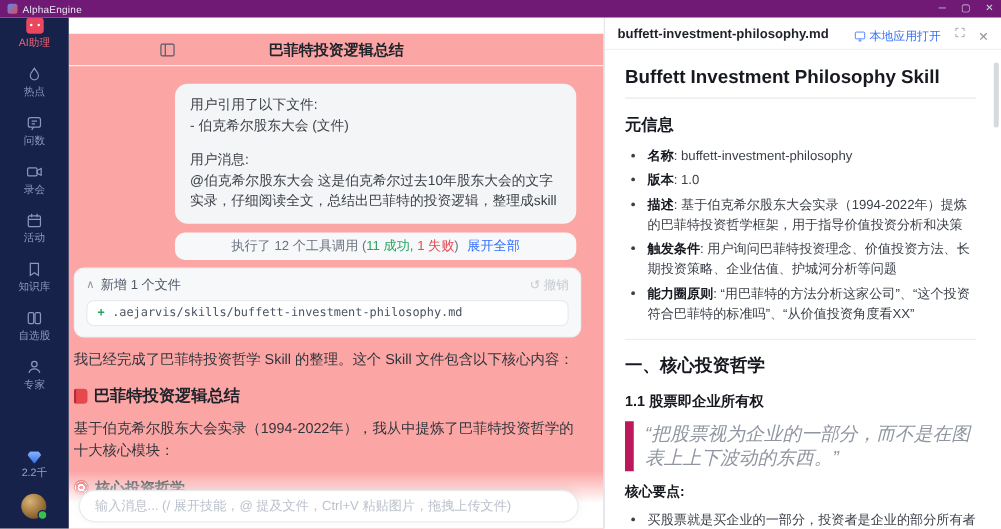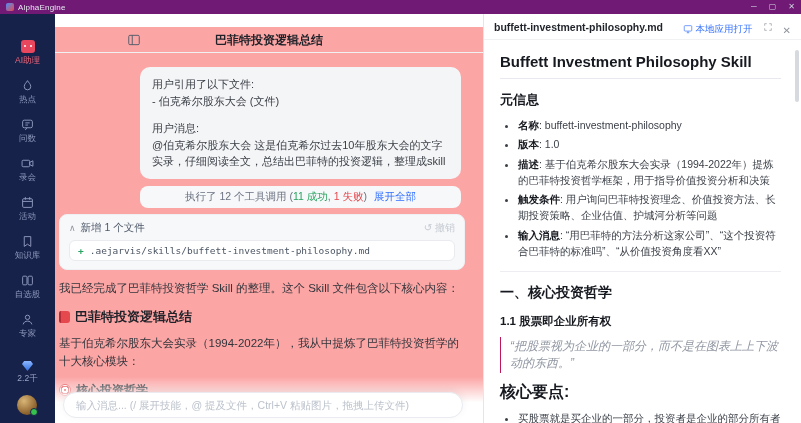--- a/index.html
+++ b/index.html
@@ -7,21 +7,21 @@
   .app { position:relative; width:801px; height:423px; overflow:hidden; }
 
   
   .titlebar { position:absolute; top:0; left:0; right:0; height:14px; background:#701a75; display:flex; align-items:center; color:#e8eaf2; font-size:8px; padding:0 6px; z-index:30; }
   .logo { width:8px; height:8px; border-radius:2px; background:linear-gradient(135deg,#4f8ef7,#e5484d); margin-right:4px; }
   .app-name { letter-spacing:.2px; }
   .win-controls { margin-left:auto; display:flex; gap:12px; font-size:8px; color:#cfd3de; }
   .win-controls span { cursor:default; line-height:14px; }
 
   
-  .sidebar { position:absolute; top:14px; left:0; width:55px; bottom:0; background:#16224a; display:flex; flex-direction:column; align-items:center; padding-top:26px; z-index:20; }
+  .sidebar { position:absolute; top:14px; left:0; width:55px; bottom:0; background:#16224a; display:flex; flex-direction:column; align-items:center; padding-top:0; z-index:20; }
   .side-item { display:flex; flex-direction:column; align-items:center; gap:2px; margin-bottom:12px; color:#8e97bb; cursor:pointer; }
   .side-item svg { width:13px; height:13px; stroke:#8e97bb; fill:none; stroke-width:1.8; }
   .side-item .lbl { font-size:8.5px; }
   .side-item.active { color:#f06478; }
   .side-item.active .lbl { color:#f06478; }
   .robot-badge { width:14px; height:13px; background:#e8475d; border-radius:3px; position:relative; }
   .robot-badge::before { content:""; position:absolute; left:3px; top:5px; width:2px; height:2px; background:#fff; border-radius:50%; box-shadow:6px 0 0 #fff; }
   .side-bottom { margin-top:auto; display:flex; flex-direction:column; align-items:center; padding-bottom:8px; }
   .diamond { width:11px; height:10px; background:linear-gradient(180deg,#8cb6ff,#2f6fe4); clip-path:polygon(50% 100%,0 30%,20% 0,80% 0,100% 30%); }
   .points { font-size:8.5px; color:#9aa3c4; margin-top:2px; margin-bottom:10px; }
@@ -84,22 +84,22 @@
   .pv-scroll { position:absolute; right:2px; top:36px; width:4px; height:52px; border-radius:2px; background:#d6d9de; cursor:pointer; }
 
   .doc-h1 { font-size:15px; font-weight:bold; color:#16191f; padding-bottom:8px; border-bottom:1px solid #e7e9ee; margin-bottom:12px; }
   .doc-h2 { font-size:13px; font-weight:bold; color:#16191f; margin:12px 0 8px; }
   .doc-ul { list-style:disc; padding-left:18px; font-size:10.5px; color:#3a3f47; line-height:1.55; }
   .doc-ul li { margin-bottom:3px; }
   .doc-b { font-weight:bold; color:#16191f; }
   .doc-hr { border:none; border-top:1px solid #eceef2; margin:12px 0; }
   .doc-h2b { font-size:14px; font-weight:bold; color:#16191f; margin:12px 0 10px; }
   .doc-h3 { font-size:11.5px; font-weight:bold; color:#16191f; margin:12px 0 8px; }
-  .doc-quote { border-left:1px solid #be185d; padding:1px 0 1px 9px; font-size:12px; font-style:italic; color:#9096a1; margin-bottom:3px; }
-  .doc-pts { font-size:16px; font-weight:bold; color:#16191f; margin:9px 0 7px; }
+  .doc-quote { border-left:7px solid #be185d; padding:1px 0 1px 9px; font-size:15px; font-style:italic; color:#9096a1; margin-bottom:3px; }
+  .doc-pts { font-size:11px; font-weight:bold; color:#16191f; margin:9px 0 7px; }
 </style>
 </head>
 <body>
 
 <div class="app">
 
   <div class="titlebar">
     <span class="logo"></span>
     <span class="app-name">AlphaEngine</span>
     <div class="win-controls">
@@ -256,21 +256,21 @@
 
     <div class="pv-body">
       <div class="doc-h1">Buffett Investment Philosophy Skill</div>
 
       <div class="doc-h2">元信息</div>
       <ul class="doc-ul">
         <li><span class="doc-b">名称</span><span>: </span><span>buffett-investment-philosophy</span></li>
         <li><span class="doc-b">版本</span><span>: </span><span>1.0</span></li>
         <li><span class="doc-b">描述</span><span>: </span><span>基于伯克希尔股东大会实录（1994-2022年）提炼的巴菲特投资哲学框架，用于指导价值投资分析和决策</span></li>
         <li><span class="doc-b">触发条件</span><span>: </span><span>用户询问巴菲特投资理念、价值投资方法、长期投资策略、企业估值、护城河分析等问题</span></li>
-        <li><span class="doc-b">输入消息</span><span>: </span><span>“用巴菲特的方法分析这家公司”、“这个投资符合巴菲特的标准吗”、“从价值投资角度看XX”</span></li>
+        <li><span class="doc-b">能力圈原则</span><span>: </span><span>“用巴菲特的方法分析这家公司”、“这个投资符合巴菲特的标准吗”、“从价值投资角度看XX”</span></li>
       </ul>
 
       <hr class="doc-hr">
 
       <div class="doc-h2b">一、核心投资哲学</div>
       <div class="doc-h3">1.1 股票即企业所有权</div>
       <div class="doc-quote">“把股票视为企业的一部分，而不是在图表上上下波动的东西。”</div>
 
       <div class="doc-pts">核心要点:</div>
       <ul class="doc-ul">

